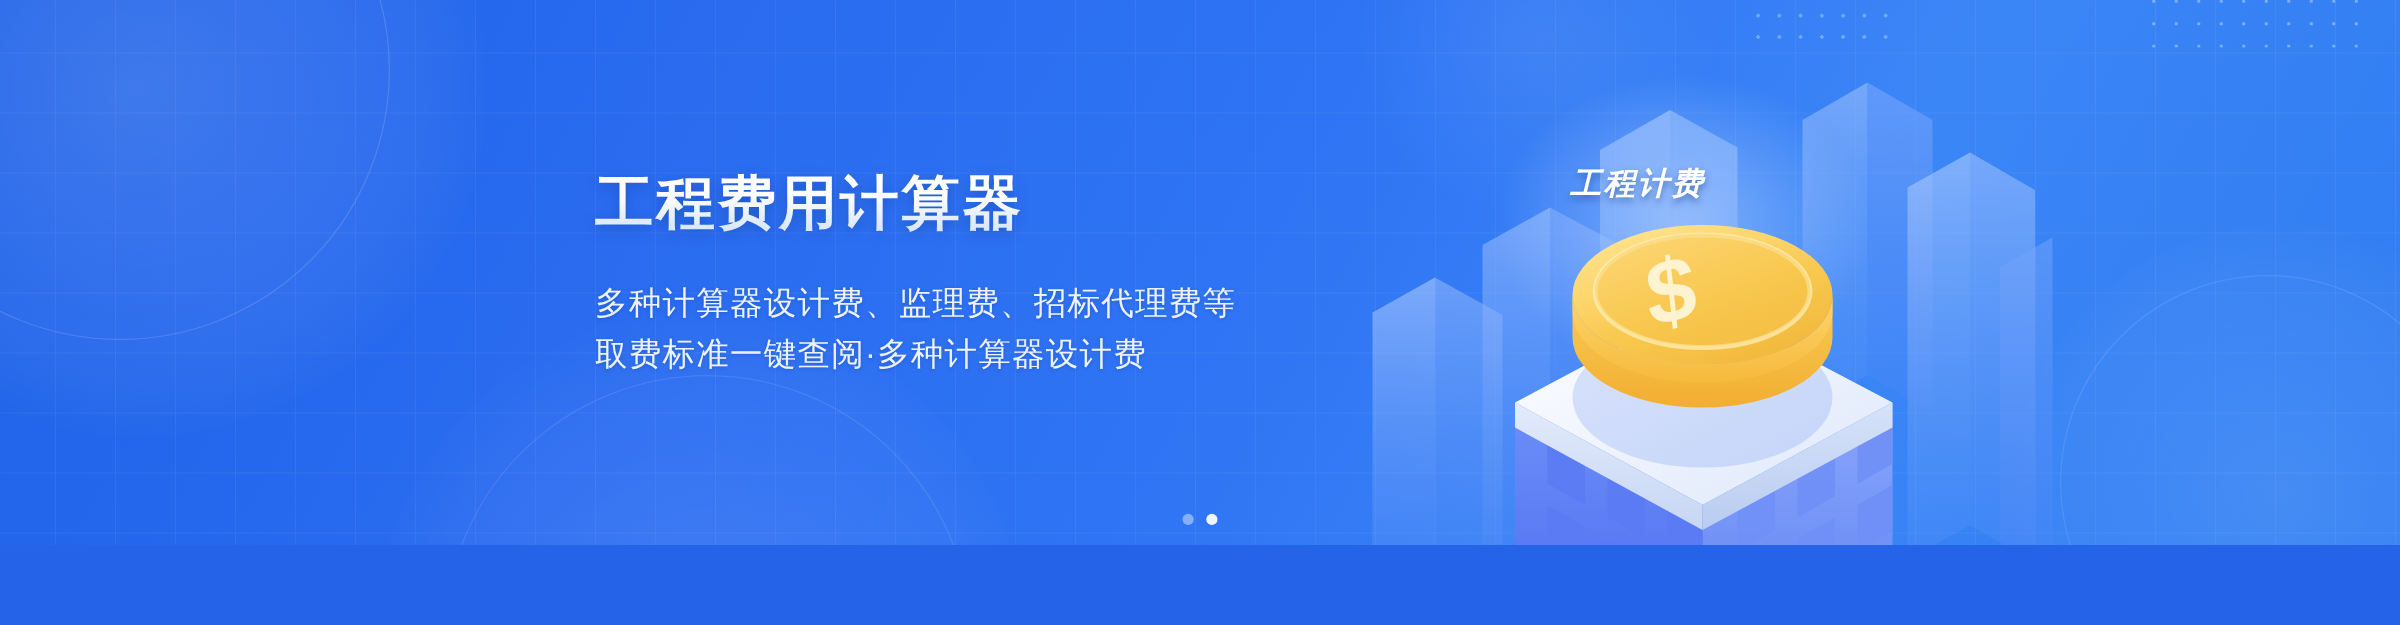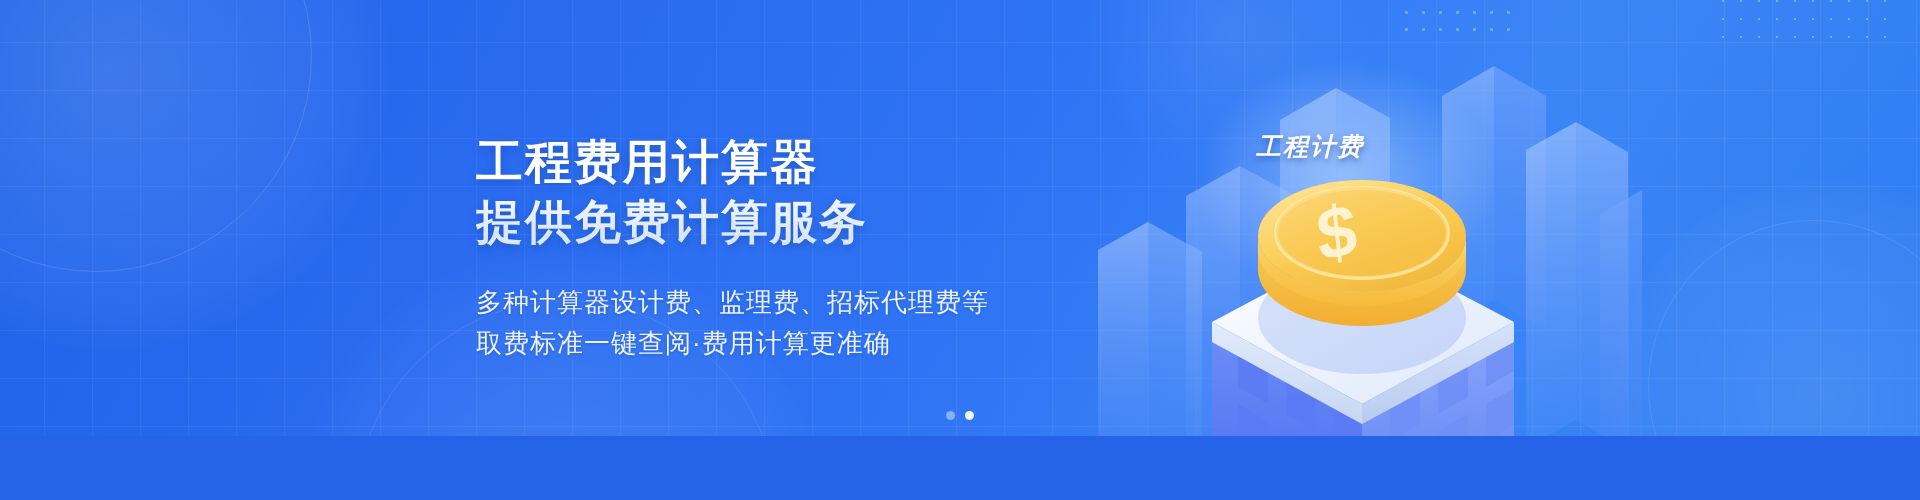--- a/index.html
+++ b/index.html
@@ -101,25 +101,24 @@
   <div class="glow glow-d"></div>
   <div class="ring ring-a"></div>
   <div class="ring ring-b"></div>
   <div class="ring ring-c"></div>
   <div class="dotmatrix"></div>
   <div class="dotmatrix2"></div>
 
   <div class="copy">
     <h1 class="headline">
       <span class="ln">工程费用计算器</span>
-      <span class="ln">提供免费计算服务</span>
     </h1>
     <div class="subline">
       <span class="sl">多种计算器设计费、监理费、招标代理费等</span>
-      <span class="sl">取费标准一键查阅·费用计算更准确</span>
+      <span class="sl">取费标准一键查阅·多种计算器设计费</span>
     </div>
   </div>
 
   <div class="illus">
     <svg viewBox="0 0 560 500" xmlns="http://www.w3.org/2000/svg">
       <defs>
         <linearGradient id="twrA" x1="0" y1="0" x2="0" y2="1">
           <stop offset="0" stop-color="#78a6fb" stop-opacity=".62"></stop>
           <stop offset="1" stop-color="#4f86f6" stop-opacity=".28"></stop>
         </linearGradient>

